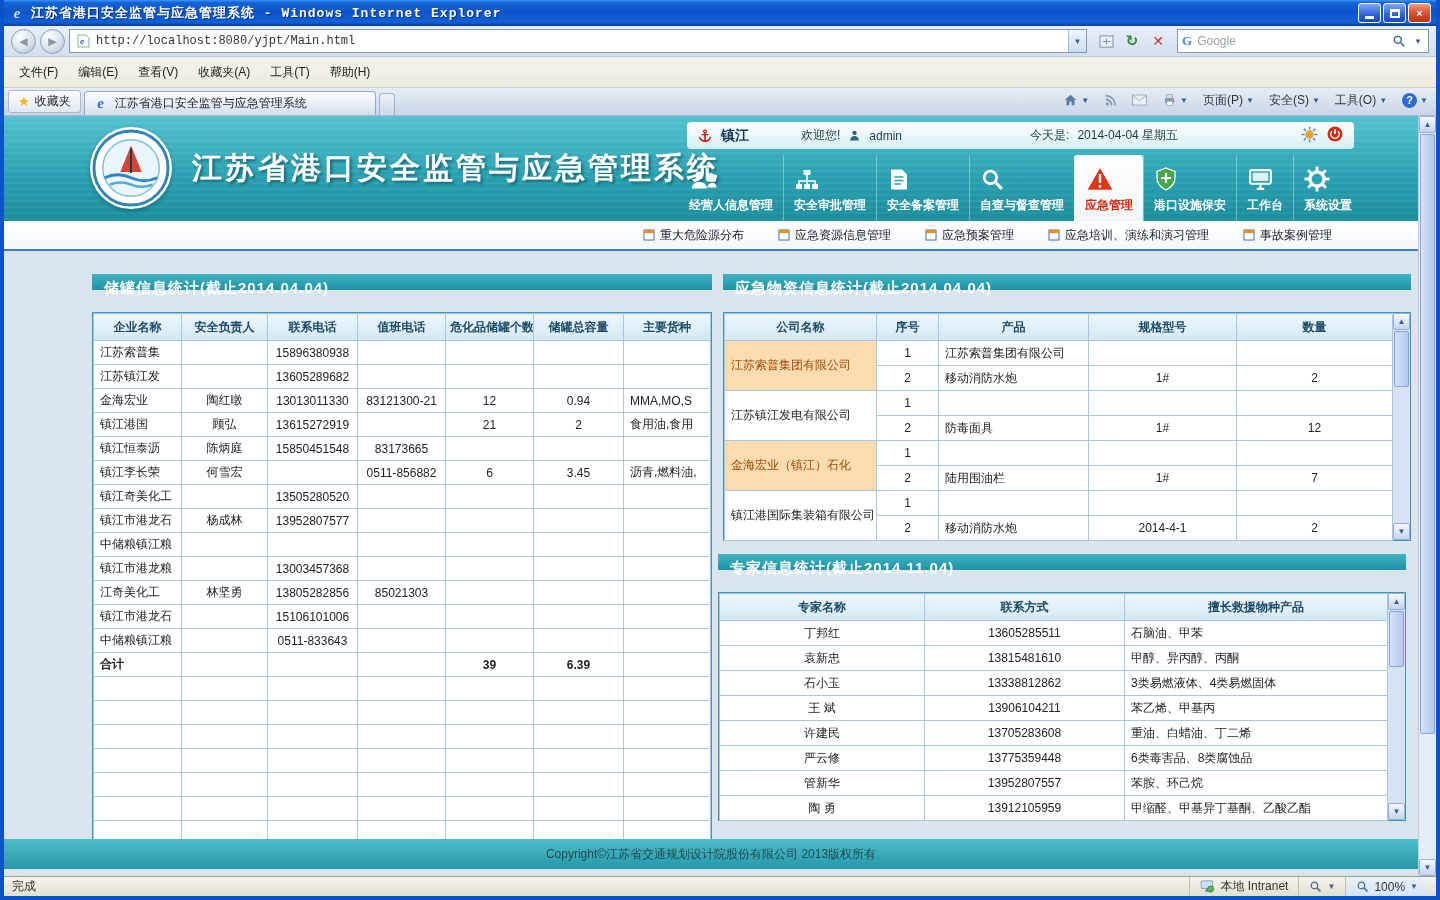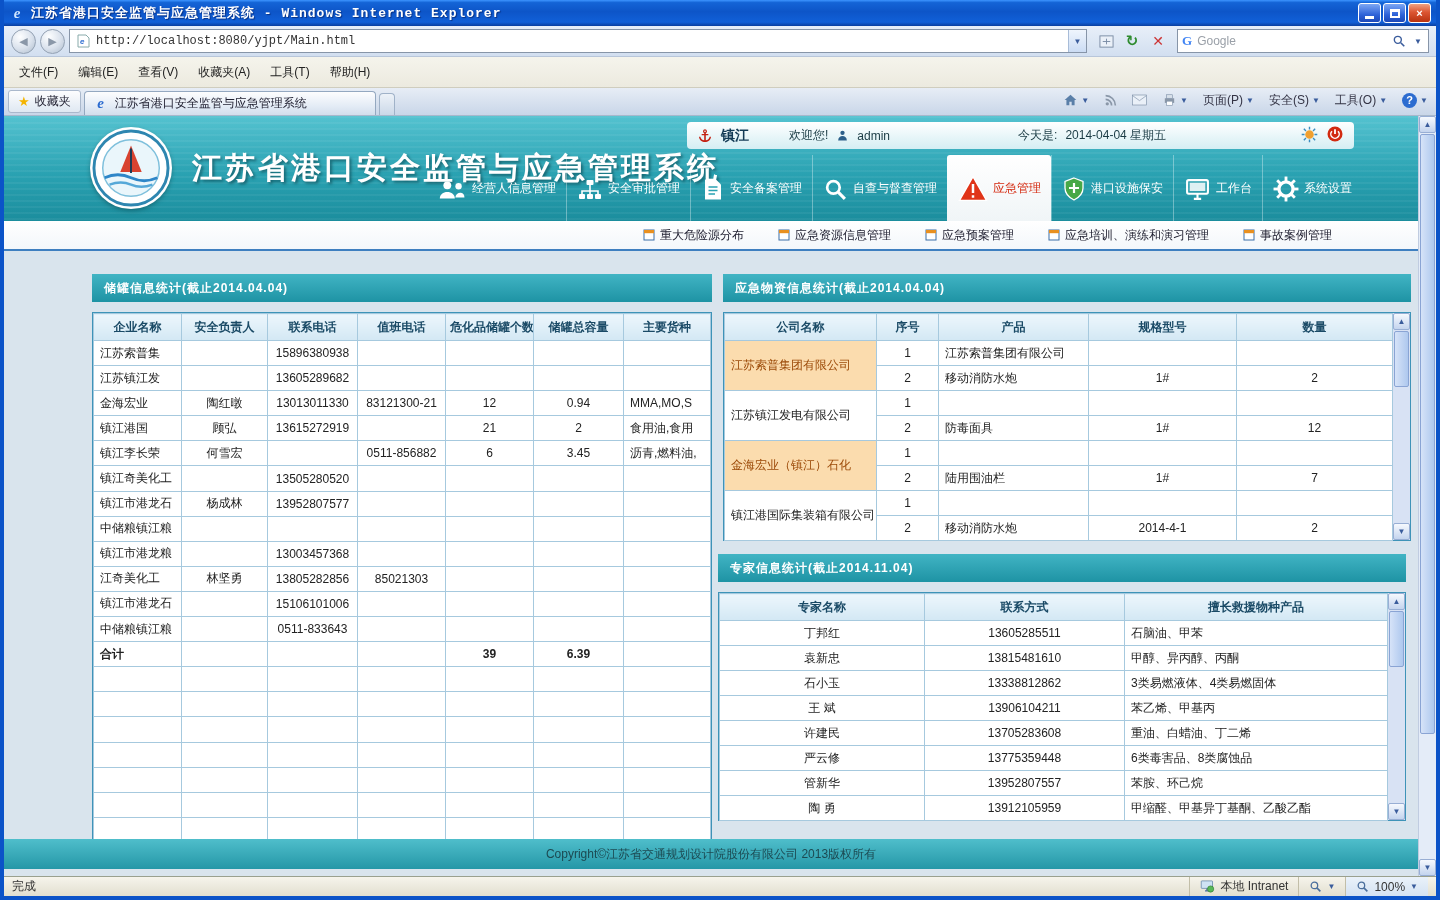--- a/index.html
+++ b/index.html
@@ -78,38 +78,38 @@
     background:repeating-linear-gradient(180deg,rgba(255,255,255,.05) 0 2px,rgba(0,0,0,0) 2px 6px),
                linear-gradient(180deg,#54C2D0 0%,#2AA2B2 55%,#1B8D9D 100%);}
   .logo{position:absolute;left:86px;top:11px;width:82px;height:82px;border-radius:50%;background:#fff;
     box-shadow:0 2px 4px rgba(0,40,50,.35);display:flex;align-items:center;justify-content:center;}
   .app-title{position:absolute;left:188px;top:32px;font-size:30px;font-weight:bold;color:#fff;letter-spacing:3px;white-space:nowrap;
     text-shadow:2px 2px 3px rgba(8,60,70,.6);}
   .userbar{position:absolute;left:683px;right:64px;top:6px;height:27px;border-radius:4px;
     background:linear-gradient(180deg,#FFFFFF,#D4EEF3);display:flex;align-items:center;gap:8px;padding:0 10px;color:#1A3B44;}
   .userbar .city{font-size:14px;font-weight:bold;color:#123A55;margin-right:14px;}
   .userbar .u-ico{display:flex;align-items:center;}
-  .userbar .sp{margin-left:18px;}
+  .userbar .sp{margin-left:30px;}
   .userbar .right-icons{margin-left:auto;display:flex;align-items:center;gap:8px;}
   .main-nav{position:absolute;right:56px;bottom:0;display:flex;align-items:flex-end;height:66px;}
-  .nav-item{height:66px;padding:7px 10px 7px;display:flex;flex-direction:row;align-items:center;justify-content:flex-end;gap:5px;
-    color:#fff;font-weight:normal;border-left:1px solid rgba(255,255,255,.35);white-space:nowrap;cursor:pointer;}
+  .nav-item{height:66px;padding:7px 10px 7px;display:flex;flex-direction:column;align-items:flex-start;justify-content:flex-end;gap:5px;
+    color:#fff;font-weight:bold;border-left:1px solid rgba(255,255,255,.35);white-space:nowrap;cursor:pointer;}
   .nav-item:first-child{border-left:none;}
   .nav-item .nicon{height:28px;display:flex;align-items:flex-end;}
   .nav-item.active{background:linear-gradient(#FFFFFF,#F0F5F7);color:#D42A10;border-radius:3px 3px 0 0;border-left-color:transparent;}
 
   
   .subnav{height:30px;flex:0 0 30px;background:linear-gradient(#FFFFFF,#F3F7FB);border-bottom:2px solid #3E7FC0;
     display:flex;align-items:center;justify-content:flex-end;gap:34px;padding-right:86px;color:#223;}
   .subnav-item{display:flex;align-items:center;gap:5px;cursor:pointer;white-space:nowrap;}
 
   
   .content{flex:1;position:relative;background:#D9E4ED;overflow:hidden;}
   .panel{position:absolute;}
-  .panel-head{height:28px;background:linear-gradient(#41B4C4,#1E93A4);color:#fff;font-weight:bold;font-size:12px;
+  .panel-head{height:16px;background:linear-gradient(#41B4C4,#1E93A4);color:#fff;font-weight:bold;font-size:15px;
     line-height:28px;padding-left:12px;letter-spacing:1px;}
   .panel-body{position:absolute;top:38px;left:0;right:0;bottom:0;background:#fff;border:1px solid #3E93B8;display:flex;}
   table{border-collapse:collapse;table-layout:fixed;}
   th,td{border:1px solid #A6C9DE;font-size:12px;white-space:nowrap;overflow:hidden;padding:0 4px;}
   th{height:27px;background:linear-gradient(#EDF6FC,#D3E8F4);color:#1A4A66;font-weight:bold;text-align:center;}
   td{height:24px;color:#222;text-align:center;}
   td.l{text-align:left;padding-left:6px;}
   td.c{text-align:center;}
   tr.total td{font-weight:bold;}
   .sup-table td{height:25px;}
@@ -488,20 +488,29 @@
                   <tr>
                     <td class="l">镇江港国</td>
                     <td class="c">顾弘</td>
                     <td class="c">13615272919</td>
                     <td class="c"></td>
                     <td class="c">21</td>
                     <td class="c">2</td>
                     <td class="l">食用油,食用</td>
                   </tr>
                   <tr>
+                    <td class="l">镇江恒泰沥</td>
+                    <td class="c">陈炳庭</td>
+                    <td class="c">15850451548</td>
+                    <td class="c">83173665</td>
+                    <td class="c"></td>
+                    <td class="c"></td>
+                    <td class="l"></td>
+                  </tr>
+                  <tr>
                     <td class="l">镇江李长荣</td>
                     <td class="c">何雪宏</td>
                     <td class="c"></td>
                     <td class="c">0511-856882</td>
                     <td class="c">6</td>
                     <td class="c">3.45</td>
                     <td class="l">沥青,燃料油,</td>
                   </tr>
                   <tr>
                     <td class="l">镇江奇美化工</td>

